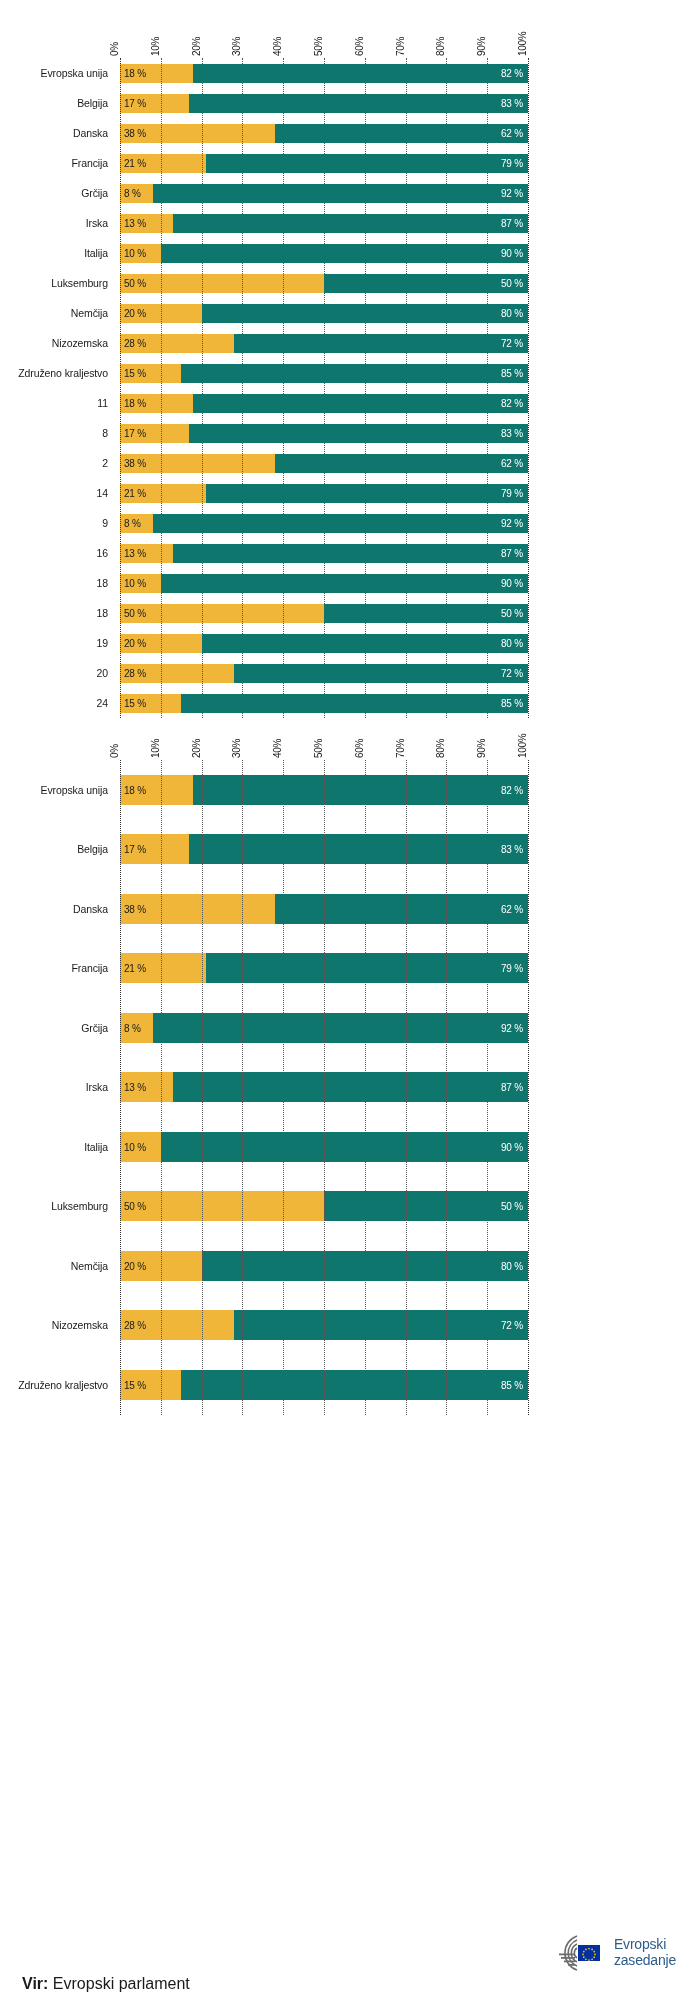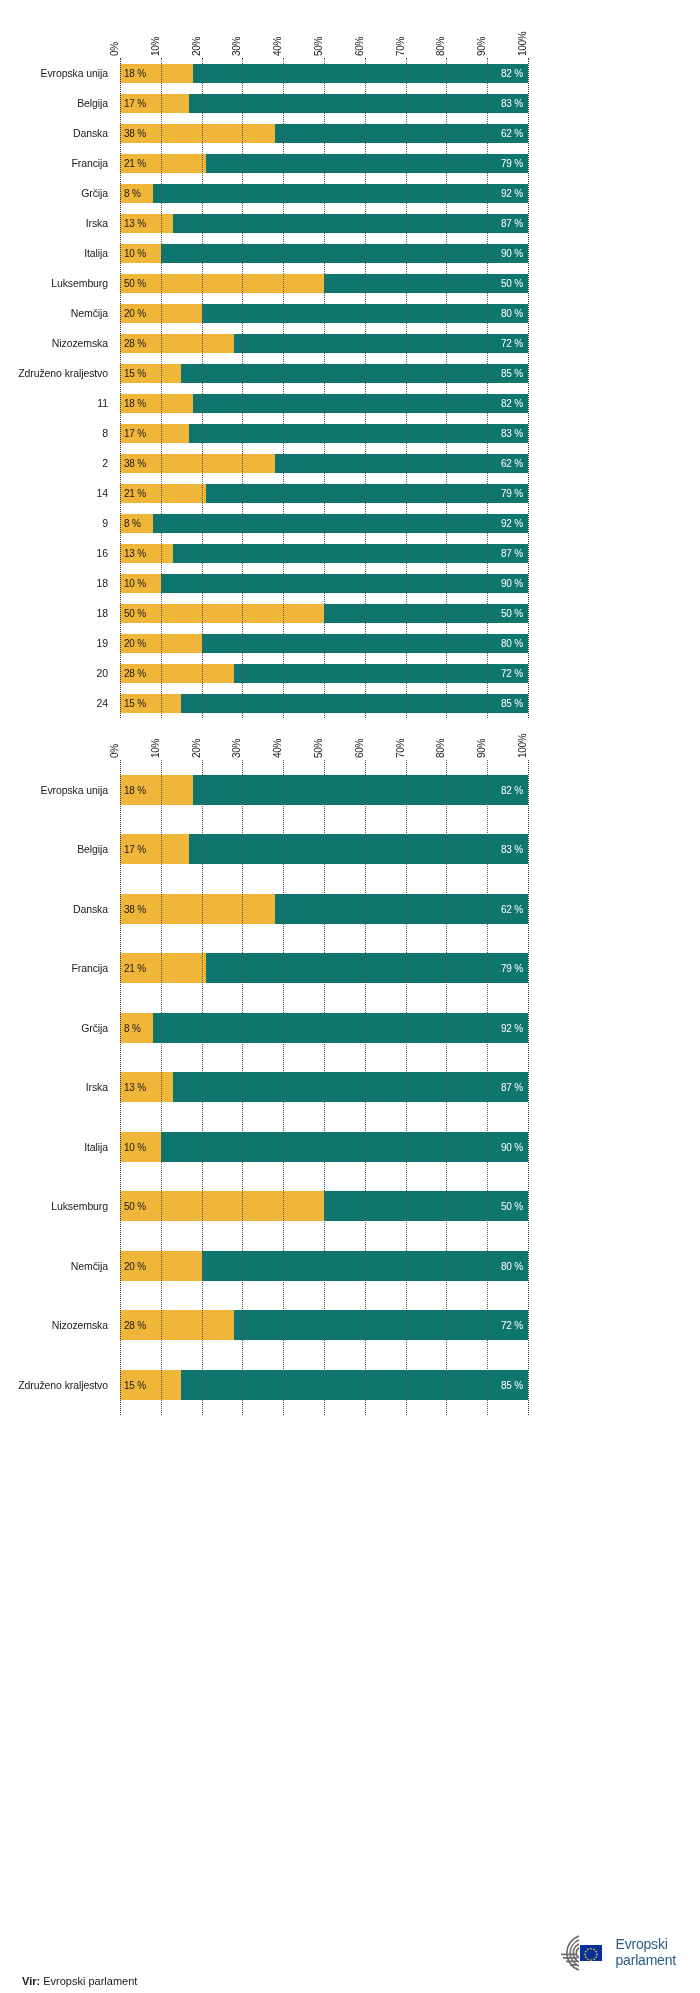--- a/index.html
+++ b/index.html
@@ -120,21 +120,21 @@
     display: flex;
     align-items: center;
     gap: 0;
   }
   .legend-item { display: flex; align-items: center; margin-right: 22px; }
   .legend-swatch { width: 26px; height: 26px; margin-right: 8px; }
   .legend-text { font-size: 11.5px; font-weight: bold; color: #111; }
   #source-line {
     position: absolute;
     left: 22px; top: 68px;
-    font-size: 11px; color: #1a1a1a;
+    font-size: 16px; color: #1a1a1a;
   }
   #source-label { font-weight: bold; }
   #ep-logo {
     position: absolute;
     right: 24px; top: 26px;
     display: flex; align-items: center; gap: 7px;
   }
   #ep-logo-mark { width: 60px; height: 40px; }
   #ep-logo-text {
     font-size: 14px; color: #2E5C8A; line-height: 1.12;
@@ -602,16 +602,16 @@
         <circle cx="42" cy="27.1" r="0.85"></circle>
         <circle cx="38.9" cy="26.3" r="0.85"></circle>
         <circle cx="36.8" cy="24.2" r="0.85"></circle>
         <circle cx="36" cy="21.4" r="0.85"></circle>
         <circle cx="36.8" cy="18.6" r="0.85"></circle>
         <circle cx="38.9" cy="16.4" r="0.85"></circle>
       </g>
     </svg>
     <div id="ep-logo-text">
       <div>Evropski</div>
-      <div>parlament</div>
+      <div>zasedanje</div>
     </div>
   </div>
 </div>
 
 </body></html>

